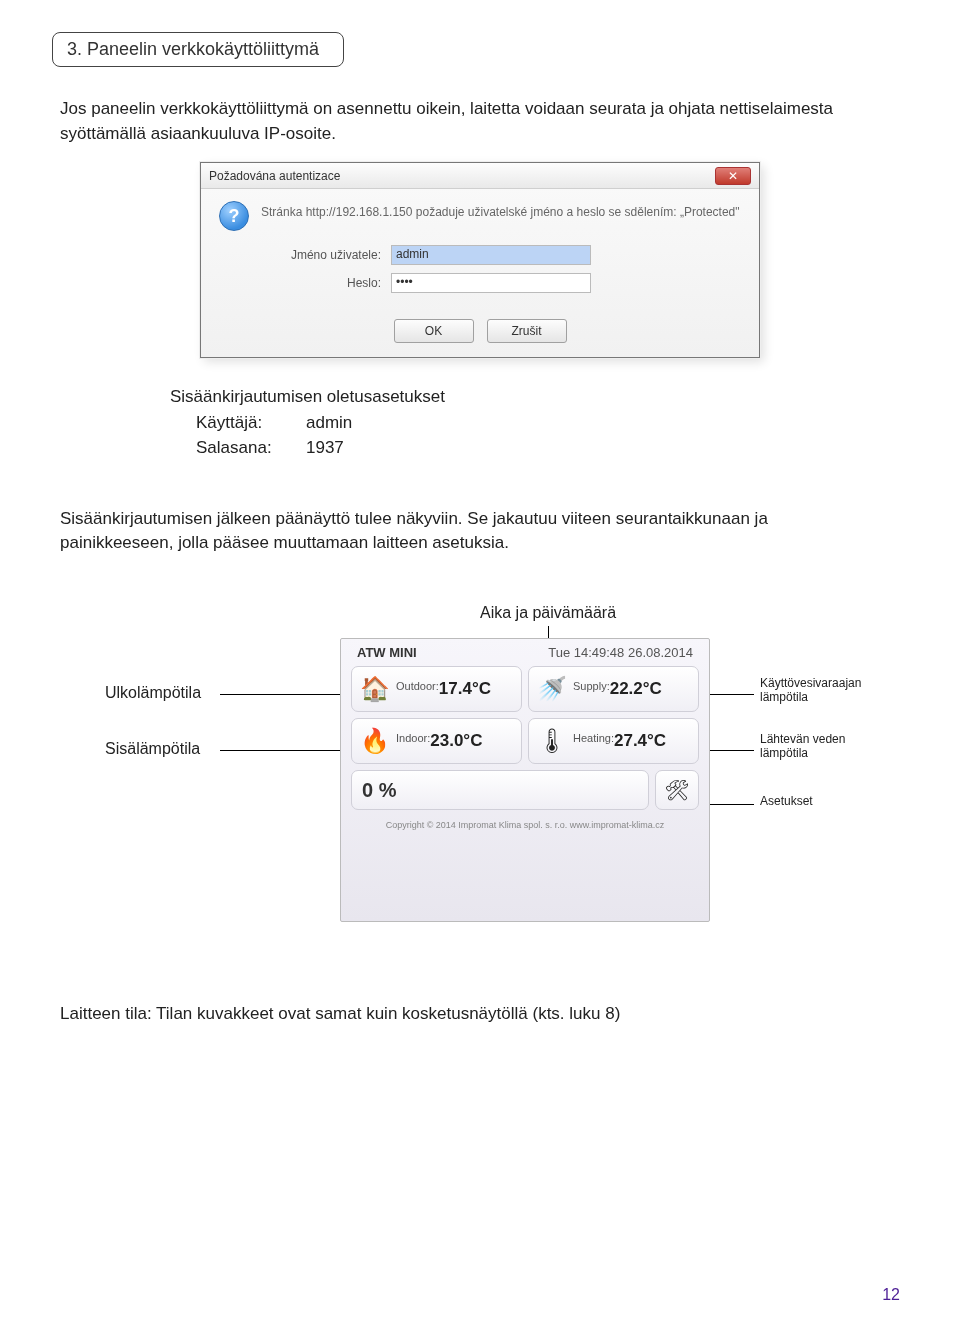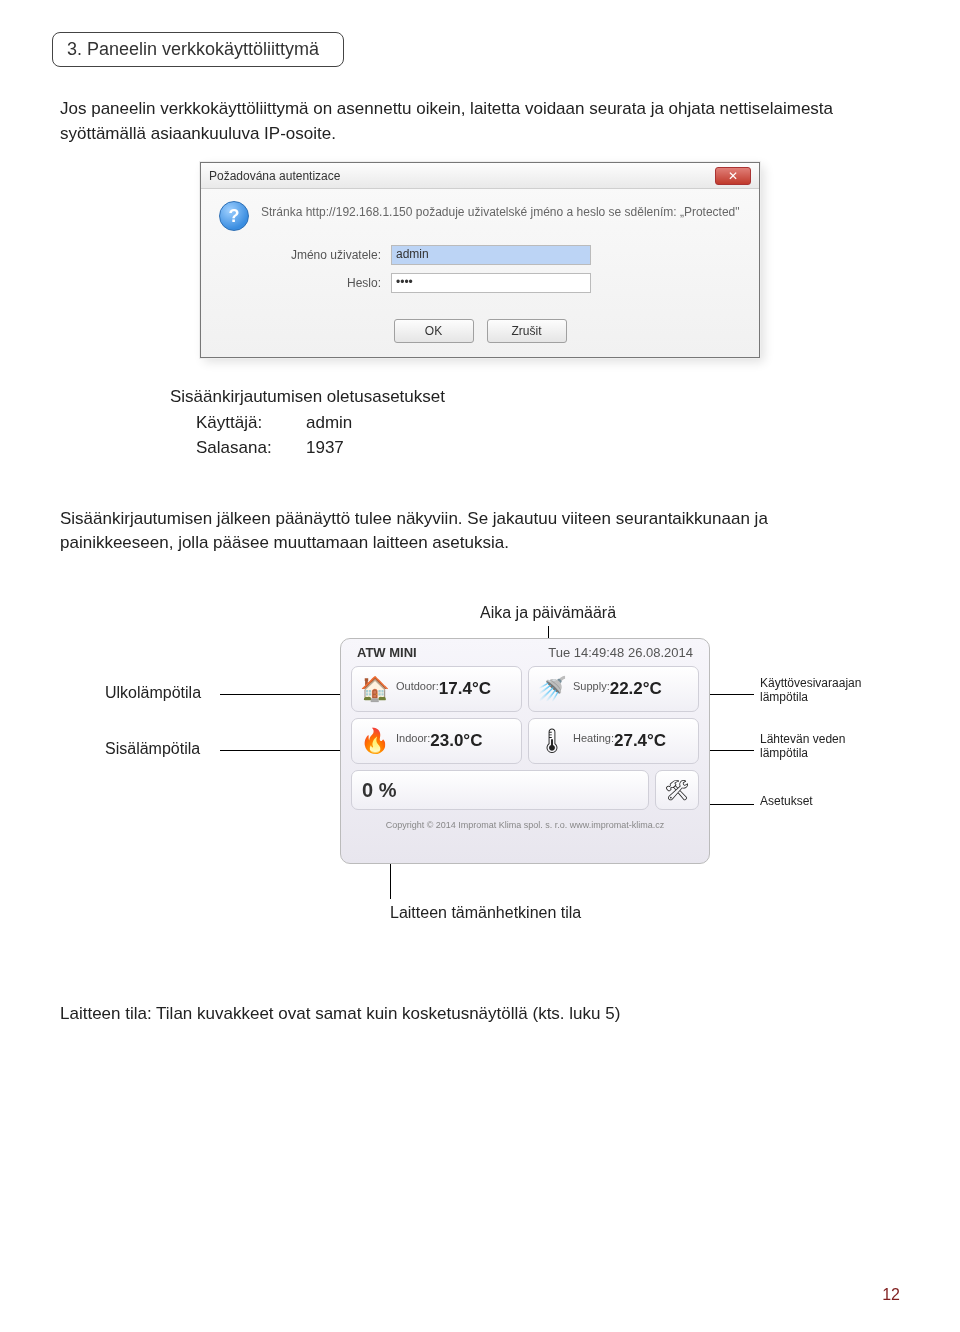--- a/index.html
+++ b/index.html
@@ -93,23 +93,23 @@
   .defaults {
     margin: 26px 0 0 110px;
     font-size:17px;line-height:1.5;
   }
   .def-row { display:flex; }
   .def-k { width:110px; }
   .para2 { margin-top:46px;font-size:17px;line-height:1.45;max-width:820px; }
   .diagram-wrap { position:relative;margin-top:48px;height:320px; }
   .time-label { position:absolute;left:420px;top:0;font-size:16px; }
   .panel {
-    position:absolute;left:280px;top:34px;width:370px;height:226px;
+    position:absolute;left:280px;top:34px;width:370px;height:284px;
     background:linear-gradient(#f7f6fb,#e8e6ee);
-    border:1px solid #bbb;border-radius:10px;
+    border:1px solid #bbb;border-radius:2px;
     font-family:Arial,sans-serif;
   }
   .panel-head {
     display:flex;justify-content:space-between;padding:6px 16px;
     font-size:13px;color:#555;
   }
   .panel-head .b { font-weight:bold;color:#333; }
   .tile-grid {
     display:grid;grid-template-columns:1fr 1fr;gap:6px;
     padding:0 10px;
@@ -135,21 +135,21 @@
     border:1px solid #d0cfd8;border-radius:7px;height:40px;
     display:flex;align-items:center;justify-content:center;font-size:20px;cursor:pointer;
   }
   .copyright { text-align:center;font-size:9px;color:#888;padding-top:10px; }
   .ann-left { position:absolute;font-size:16px;text-align:left; }
   .ann-right { position:absolute;font-size:12px;text-align:left; }
   .line { position:absolute;background:#000; }
   .dot { position:absolute;width:7px;height:7px;background:#000;border-radius:50%; }
   .bottom-label { position:absolute;left:330px;top:300px;font-size:16px; }
   .footer-note { margin-top:80px;font-size:17px; }
-  .page-num { position:absolute;right:60px;bottom:28px;font-size:16px;color:#7f1d1d; }
+  .page-num { position:absolute;right:60px;bottom:28px;font-size:16px;color:#4c1d95; }
 </style>
 </head>
 <body>
 
 
 
 <div class="header-tab">3. Paneelin verkkokäyttöliittymä</div>
 
 <p class="intro">Jos paneelin verkkokäyttöliittymä on asennettu oikein, laitetta voidaan seurata ja ohjata nettiselaimesta syöttämällä asiaankuuluva IP-osoite.</p>
 
@@ -266,18 +266,18 @@
     <div class="wide-row">
       <div class="status-tile">0 %</div>
       <div class="tool-tile">
         <span>🛠</span>
       </div>
     </div>
     <div class="copyright">Copyright © 2014 Impromat Klima spol. s. r.o.  www.impromat-klima.cz</div>
   </div>
 </div>
 
-<p class="footer-note">Laitteen tila: Tilan kuvakkeet ovat samat kuin kosketusnäytöllä (kts. luku 5)</p>
+<p class="footer-note">Laitteen tila: Tilan kuvakkeet ovat samat kuin kosketusnäytöllä (kts. luku 8)</p>
 
 <div class="page-num">12</div>
 
 
 
 
 </body></html>

